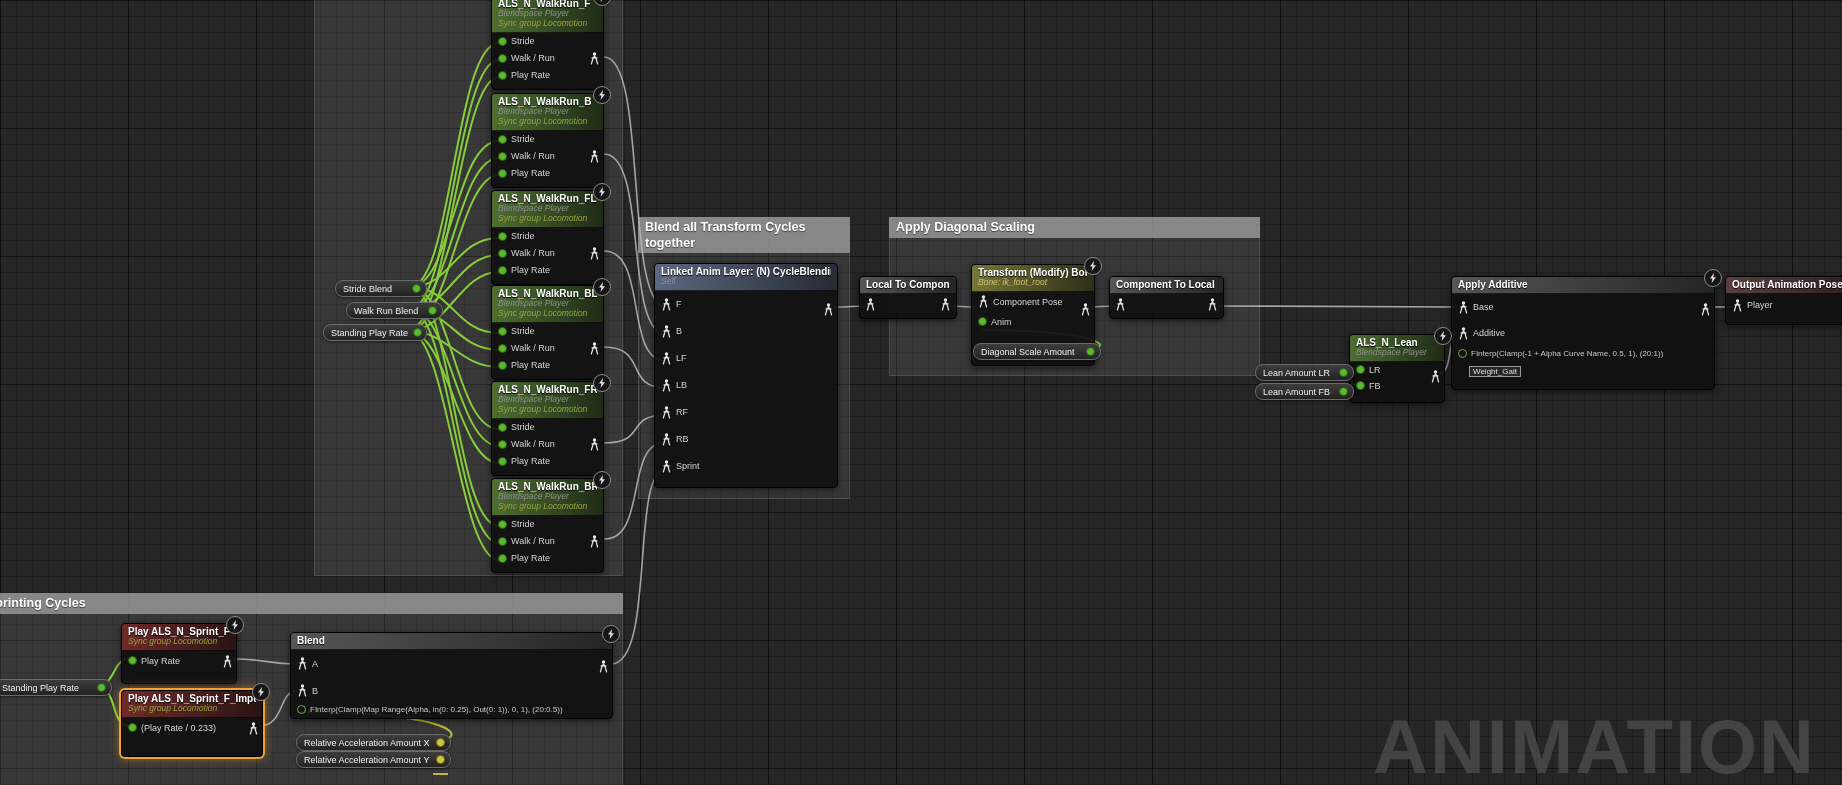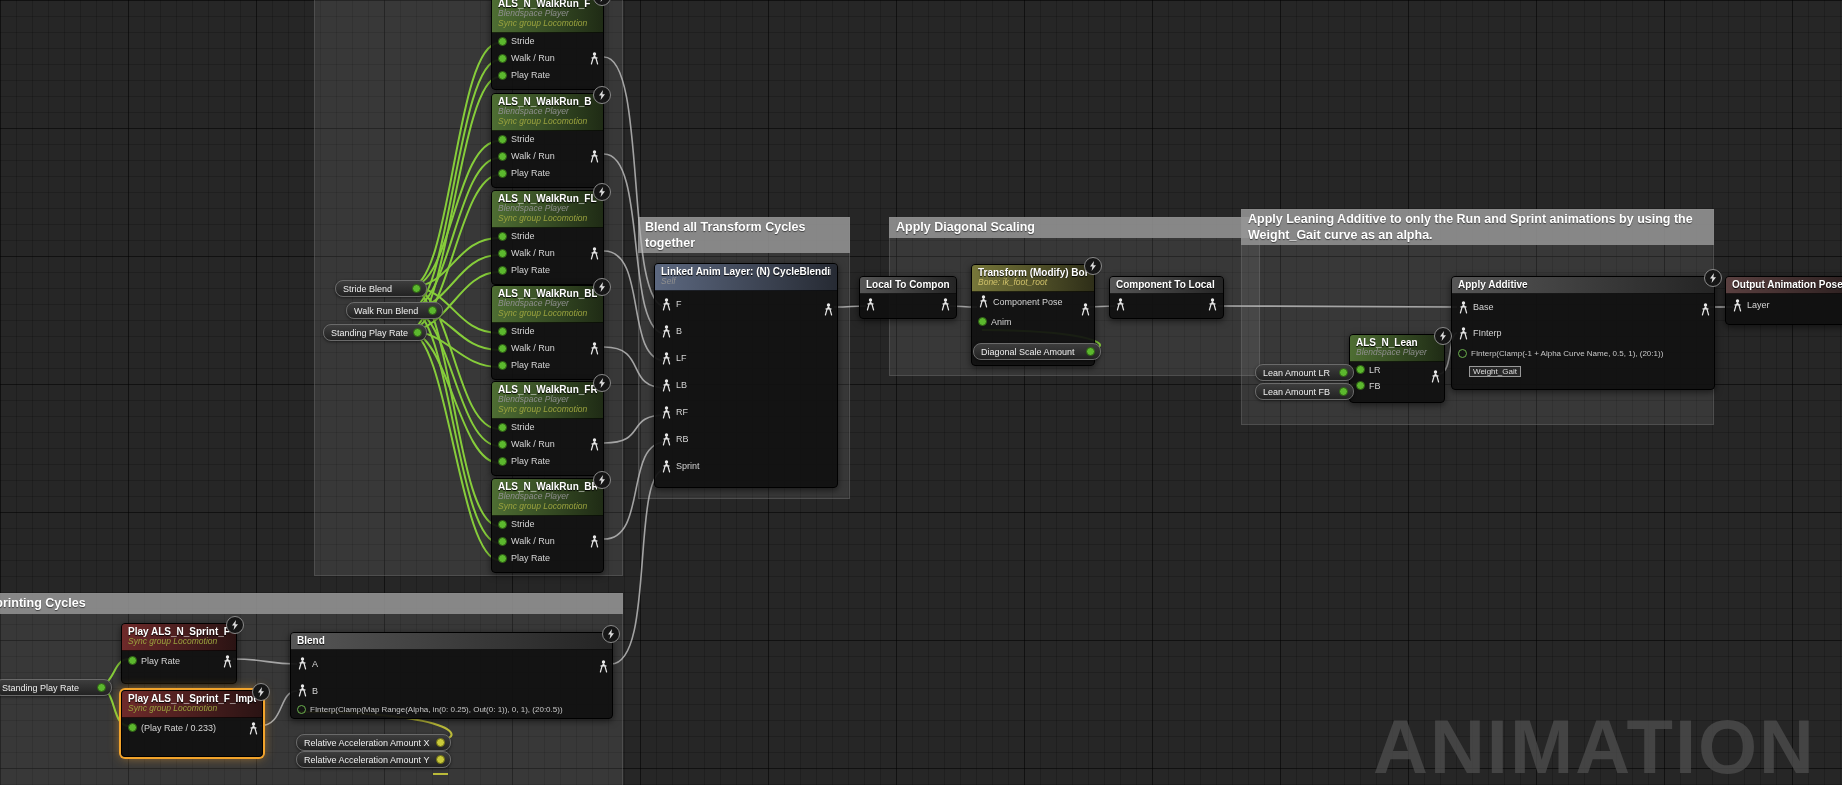--- a/index.html
+++ b/index.html
@@ -70,24 +70,20 @@
   <div class="comment" style="left:638px;top:217px;width:212px;height:282px">
     <div class="c-body"></div>
     <div class="c-hdr" style="height:32px">Blend all Transform Cycles together</div>
   </div>
 
   <div class="comment" style="left:889px;top:217px;width:371px;height:159px">
     <div class="c-body"></div>
     <div class="c-hdr" style="height:17px">Apply Diagonal Scaling</div>
   </div>
 
-  <div class="comment" style="left:1241px;top:209px;width:473px;height:216px">
-    <div class="c-body"></div>
-    <div class="c-hdr" style="height:32px">Apply Leaning Additive to only the Run and Sprint animations by using the Weight_Gait curve as an alpha.</div>
-  </div>
 
   <div class="comment" style="left:-20px;top:593px;width:643px;height:200px">
     <div class="c-body"></div>
     <div class="c-hdr" style="height:17px">Sprinting Cycles</div>
   </div>
 
   <svg class="wires" width="1842" height="785">
     <g stroke="#8bd63b" stroke-width="2" fill="none" opacity="0.95">
       <path d="M410,287 C452,287 455,43 499,43"></path>
         <path d="M410,287 C452,287 455,141 499,141"></path>
@@ -501,21 +497,21 @@
         </span>
         <span class="plabel">Base</span>
       </div>
     <div class="pin-row" style="height:26px">
         <span class="person-icon">
           <svg width="11" height="13" viewBox="0 0 11 13">
             <circle cx="5.5" cy="2" r="1.7" fill="#e8e8e8"></circle>
             <path d="M5.5 3.8 L3.8 7 L2.4 12 M5.5 3.8 L7.2 7 L8.6 12 M3 5.9 L8 5.9" stroke="#e8e8e8" stroke-width="1.2" fill="none" stroke-linecap="round"></path>
           </svg>
         </span>
-        <span class="plabel">FInterp</span>
+        <span class="plabel">Additive</span>
       </div>
     <div class="pin-row" style="height:14px">
         <span class="dot hollow"></span>
         <span class="expr">FInterp(Clamp(-1 + Alpha Curve Name, 0.5, 1), (20:1))</span>
       </div>
     <div><span class="tag">Weight_Gait</span></div>
     <span class="pose-out" style="top:25px"><span class="person-icon">
           <svg width="11" height="13" viewBox="0 0 11 13">
             <circle cx="5.5" cy="2" r="1.7" fill="#e8e8e8"></circle>
             <path d="M5.5 3.8 L3.8 7 L2.4 12 M5.5 3.8 L7.2 7 L8.6 12 M3 5.9 L8 5.9" stroke="#e8e8e8" stroke-width="1.2" fill="none" stroke-linecap="round"></path>
@@ -567,21 +563,21 @@
     <div class="hdr outpose">
       <div class="title">Output Animation Pose</div>
     </div>
     <div class="pin-row" style="height:22px">
         <span class="person-icon">
           <svg width="11" height="13" viewBox="0 0 11 13">
             <circle cx="5.5" cy="2" r="1.7" fill="#e8e8e8"></circle>
             <path d="M5.5 3.8 L3.8 7 L2.4 12 M5.5 3.8 L7.2 7 L8.6 12 M3 5.9 L8 5.9" stroke="#e8e8e8" stroke-width="1.2" fill="none" stroke-linecap="round"></path>
           </svg>
         </span>
-        <span class="plabel">Layer</span>
+        <span class="plabel">Player</span>
       </div>
   </div>
 
   <div class="pill" style="left:-6px;top:679px;width:104px">
     <span>Standing Play Rate</span>
       <span class="dot"></span>
   </div>
 
   <div class="node" style="left:121px;top:623px;width:114px;height:59px">
     <div class="hdr maroon">

